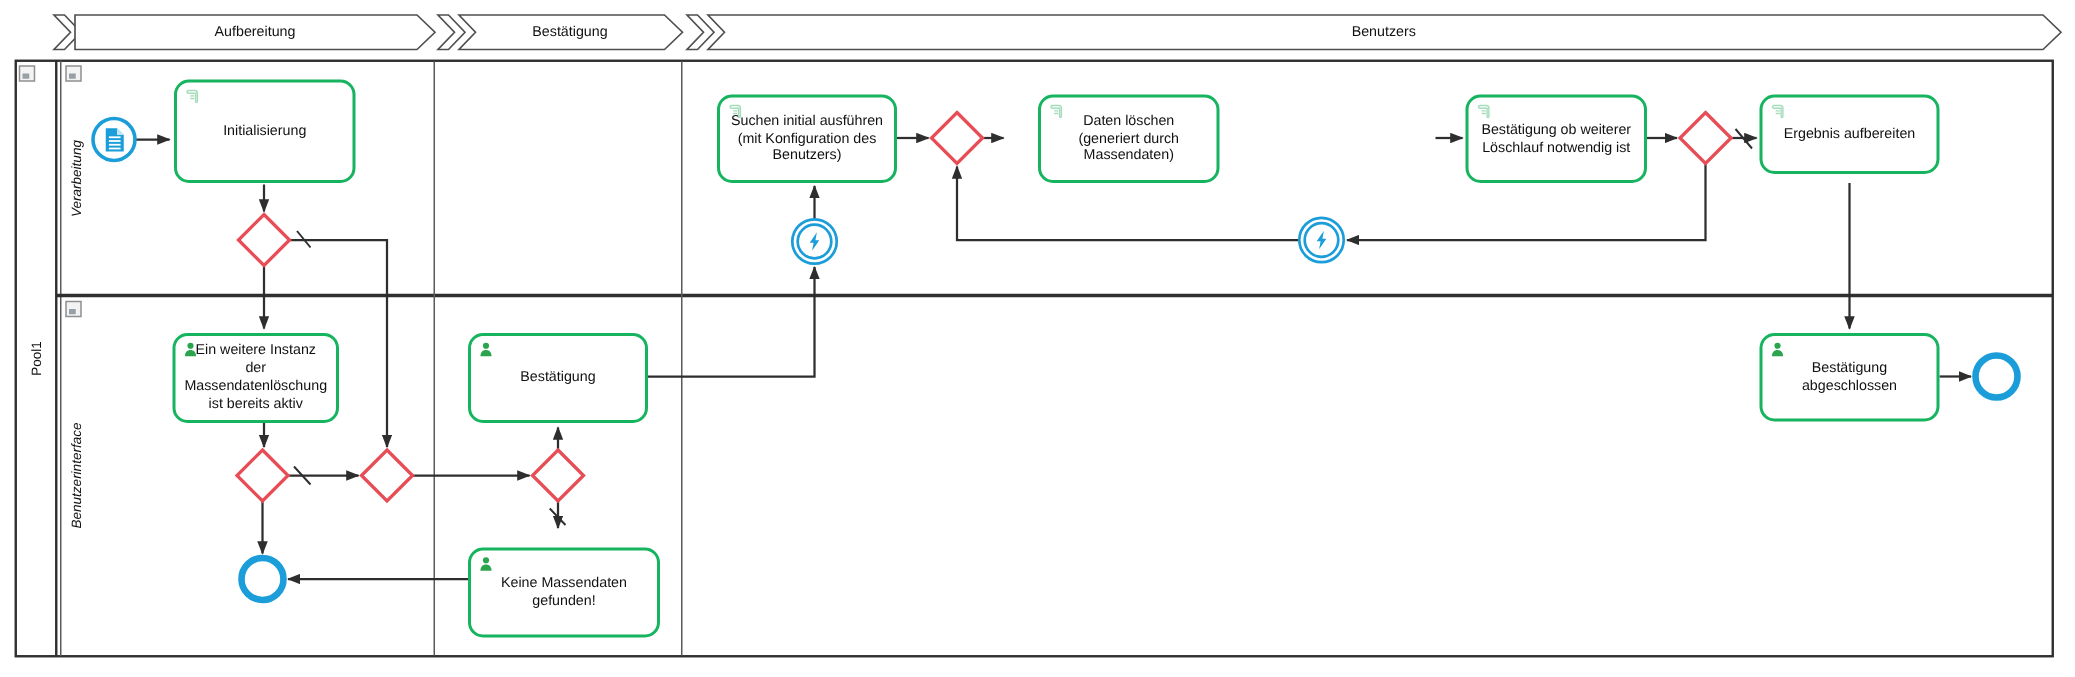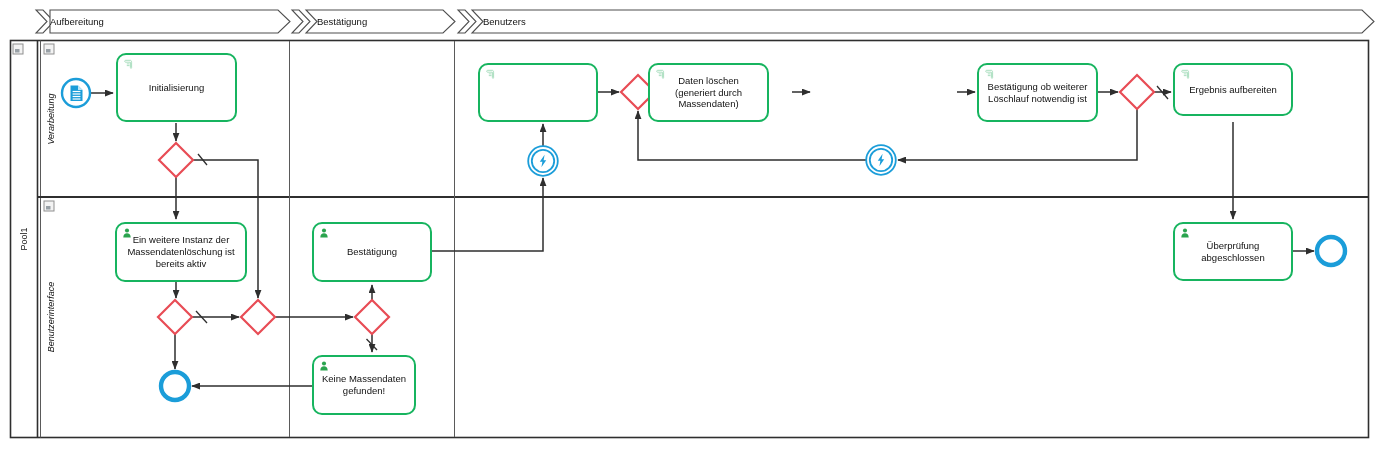--- a/index.html
+++ b/index.html
@@ -12,21 +12,21 @@
   .pool-line{stroke:#2f2f2f;stroke-width:1.6;fill:none;}
   .thin-line{stroke:#5a5a5a;stroke-width:1;fill:none;}
   .band{fill:#fff;stroke:#4f4f4f;stroke-width:1.1;}
   .flow{stroke:var(--line,#2e2e2e);stroke-width:1.5;fill:none;}
   .slash{stroke:var(--line,#2e2e2e);stroke-width:1.3;fill:none;}
   .gw{fill:#fff;stroke:var(--gateway,#e84c55);stroke-width:2.2;}
   .ev{fill:#fff;stroke:var(--event,#1b9dd9);}
   .marker-box{fill:#f3f3f3;stroke:#8f8f8f;stroke-width:1;}
   .marker-dot{fill:#98a0a6;}
   
-  .ms-label{position:absolute;top:10px;height:23px;line-height:23px;text-align:left;
+  .ms-label{position:absolute;top:10px;height:23px;line-height:23px;text-align:center;
     font-size:9.5px;white-space:nowrap;}
   .vlabel{position:absolute;transform:translate(-50%,-50%) rotate(-90deg);
     font-size:9px;white-space:nowrap;}
   .lane-label{font-style:italic;}
   
   .task{position:absolute;box-sizing:border-box;border:2px solid var(--task_border,#17b45f);
     border-radius:10px;background:#fff;display:flex;align-items:center;justify-content:center;
     text-align:center;font-size:9.5px;line-height:1.25;padding:3px 7px;}
   .task .ticon{position:absolute;left:4px;top:3px;width:12px;height:12px;}
   .task .ticon svg{width:12px;height:12px;display:block;}
@@ -165,23 +165,24 @@
     <span>Initialisierung</span>
   </div>
 
   <div class="task" style="left:478px;top:63px;width:120px;height:59px">
     <span class="ticon">
       <svg viewBox="0 0 14 14" fill="none" stroke="var(--icon_script,#a5dcbb)" stroke-width="1.1">
         <path d="M4.2 2.7c-1.4 0-1.4 2.2 0 2.2h5.6v6.2c0 1.4 1.4 1.4 1.4 0V4.9c0-1.5-.6-2.2-1.7-2.2z"></path>
         <path d="M5.6 6.9h3.2M5.6 8.9h3.2"></path>
       </svg>
       </span>
-  </div>
-
-  <div class="task" style="left:648px;top:63px;width:121px;height:59px">
+    <span>Suchen initial ausführen (mit Konfiguration des Benutzers)</span>
+  </div>
+
+  <div class="task" style="left:692px;top:63px;width:121px;height:59px">
     <span class="ticon">
       <svg viewBox="0 0 14 14" fill="none" stroke="var(--icon_script,#a5dcbb)" stroke-width="1.1">
         <path d="M4.2 2.7c-1.4 0-1.4 2.2 0 2.2h5.6v6.2c0 1.4 1.4 1.4 1.4 0V4.9c0-1.5-.6-2.2-1.7-2.2z"></path>
         <path d="M5.6 6.9h3.2M5.6 8.9h3.2"></path>
       </svg>
       </span>
     <span>Daten löschen (generiert durch Massendaten)</span>
   </div>
 
 
@@ -198,53 +199,53 @@
   <div class="task" style="left:1173px;top:63px;width:120px;height:53px">
     <span class="ticon">
       <svg viewBox="0 0 14 14" fill="none" stroke="var(--icon_script,#a5dcbb)" stroke-width="1.1">
         <path d="M4.2 2.7c-1.4 0-1.4 2.2 0 2.2h5.6v6.2c0 1.4 1.4 1.4 1.4 0V4.9c0-1.5-.6-2.2-1.7-2.2z"></path>
         <path d="M5.6 6.9h3.2M5.6 8.9h3.2"></path>
       </svg>
       </span>
     <span>Ergebnis aufbereiten</span>
   </div>
 
-  <div class="task" style="left:115px;top:222px;width:132px;height:60px">
+  <div class="task" style="left:115px;top:222px;width:111px;height:60px">
     <span class="ticon">
       <svg viewBox="0 0 14 14" fill="var(--icon_user,#2aa44e)">
         <circle cx="7" cy="4.1" r="2.4"></circle>
         <path d="M2.7 12.2 C2.7 9 4.6 7.4 7 7.4 C9.4 7.4 11.3 9 11.3 12.2 Z"></path>
       </svg>
       </span>
     <span>Ein weitere Instanz der Massendatenlöschung ist bereits aktiv</span>
   </div>
 
   <div class="task" style="left:312px;top:222px;width:120px;height:60px">
     <span class="ticon">
       <svg viewBox="0 0 14 14" fill="var(--icon_user,#2aa44e)">
         <circle cx="7" cy="4.1" r="2.4"></circle>
         <path d="M2.7 12.2 C2.7 9 4.6 7.4 7 7.4 C9.4 7.4 11.3 9 11.3 12.2 Z"></path>
       </svg>
       </span>
     <span>Bestätigung</span>
   </div>
 
-  <div class="task" style="left:312px;top:355px;width:104px;height:60px">
+  <div class="task" style="left:312px;top:365px;width:128px;height:60px">
     <span class="ticon">
       <svg viewBox="0 0 14 14" fill="var(--icon_user,#2aa44e)">
         <circle cx="7" cy="4.1" r="2.4"></circle>
         <path d="M2.7 12.2 C2.7 9 4.6 7.4 7 7.4 C9.4 7.4 11.3 9 11.3 12.2 Z"></path>
       </svg>
       </span>
     <span>Keine Massendaten gefunden!</span>
   </div>
 
   <div class="task" style="left:1173px;top:222px;width:120px;height:59px">
     <span class="ticon">
       <svg viewBox="0 0 14 14" fill="var(--icon_user,#2aa44e)">
         <circle cx="7" cy="4.1" r="2.4"></circle>
         <path d="M2.7 12.2 C2.7 9 4.6 7.4 7 7.4 C9.4 7.4 11.3 9 11.3 12.2 Z"></path>
       </svg>
       </span>
-    <span>Überprüfung abgeschlossen</span>
+    <span>Bestätigung abgeschlossen</span>
   </div>
 
 </div>
 
 </body></html>

